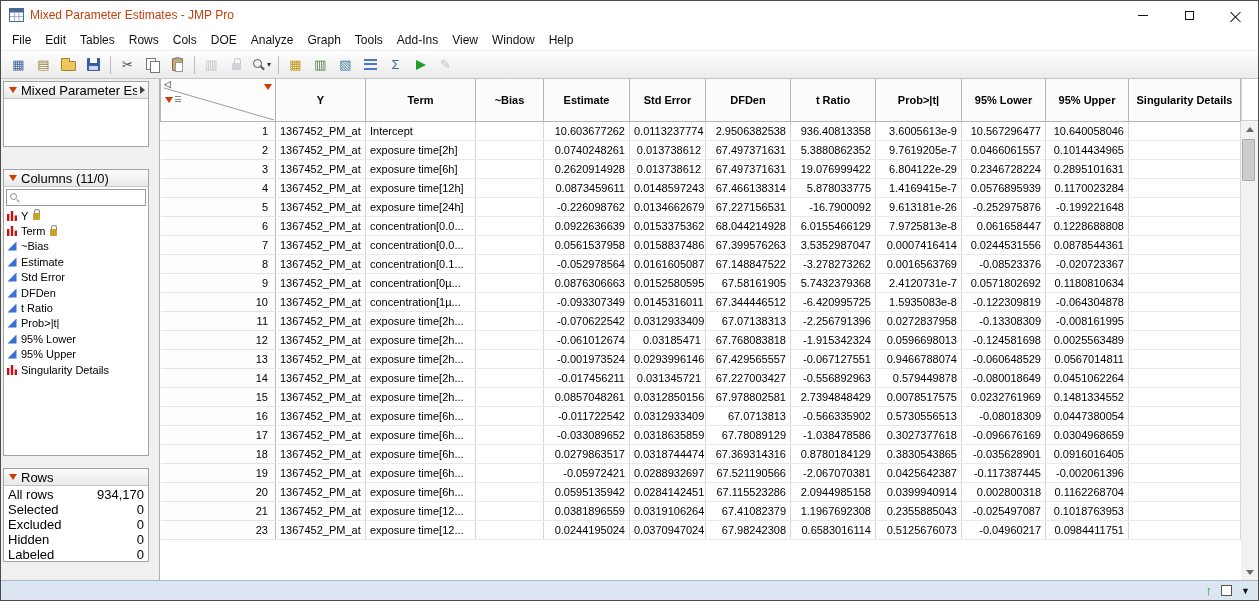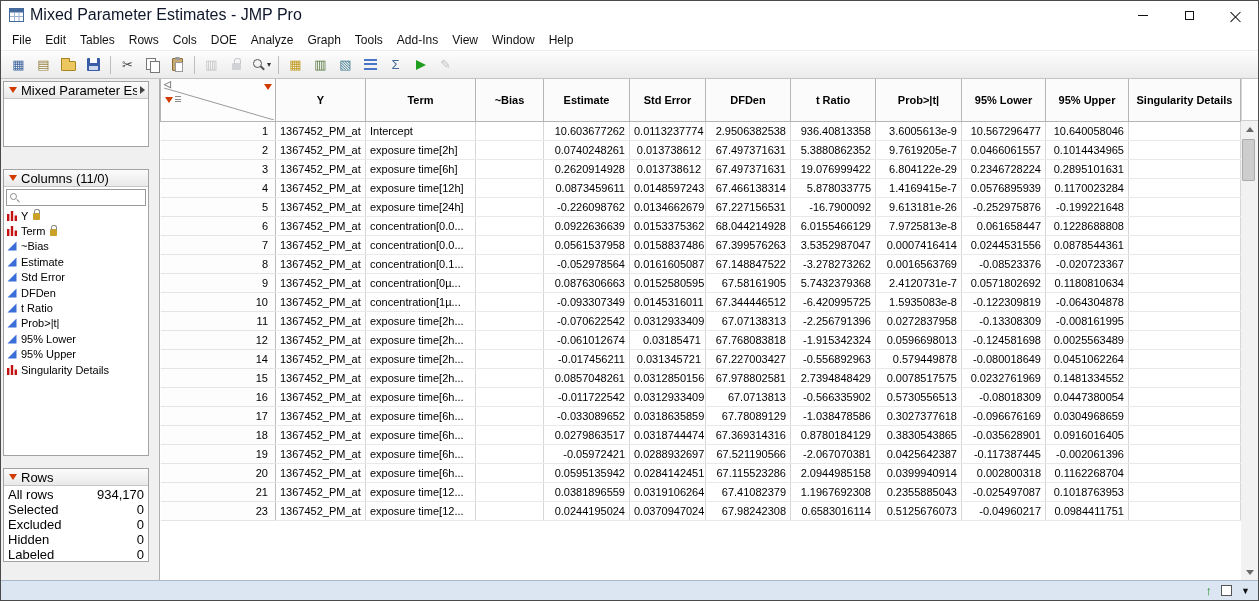--- a/index.html
+++ b/index.html
@@ -2,21 +2,21 @@
 <html><head>
 <meta charset="utf-8">
 <style>
   *{box-sizing:border-box;margin:0;padding:0}
   html,body{width:1259px;height:601px;overflow:hidden;background:#888;font-family:"Liberation Sans",sans-serif;-webkit-font-smoothing:antialiased}
   .window{width:1259px;height:601px;border:1px solid #4a4a4a;background:#fff;display:flex;flex-direction:column}
 
   
   .titlebar{flex:0 0 28px;display:flex;align-items:center;background:#fff}
   .app-icon{margin:0 6px 0 8px;display:flex}
-  .title{font-size:16px;color:#0f172a}
+  .title{font-size:12px;color:#c2410c}
   .win-controls{margin-left:auto;display:flex;height:100%}
   .win-btn{width:46px;display:flex;align-items:center;justify-content:center}
   .g-min{width:10px;height:1px;background:#111}
   .g-max{width:9px;height:9px;border:1px solid #111}
   .g-close{position:relative;width:11px;height:11px}
   .g-close::before,.g-close::after{content:"";position:absolute;left:5px;top:0;width:1.2px;height:14px;background:#111;transform-origin:50% 50%}
   .g-close::before{transform:rotate(45deg)}
   .g-close::after{transform:rotate(-45deg)}
 
   
@@ -570,20 +570,34 @@
               <td>-0.061012674</td>
               <td>0.03185471</td>
               <td>67.768083818</td>
               <td>-1.915342324</td>
               <td>0.0596698013</td>
               <td>-0.124581698</td>
               <td>0.0025563489</td>
               <td></td>
             </tr>
             <tr>
+              <th class="rownum">13</th>
+              <td>1367452_PM_at</td>
+              <td>exposure time[2h...</td>
+              <td></td>
+              <td>-0.001973524</td>
+              <td>0.0293996146</td>
+              <td>67.429565557</td>
+              <td>-0.067127551</td>
+              <td>0.9466788074</td>
+              <td>-0.060648529</td>
+              <td>0.0567014811</td>
+              <td></td>
+            </tr>
+            <tr>
               <th class="rownum">14</th>
               <td>1367452_PM_at</td>
               <td>exposure time[2h...</td>
               <td></td>
               <td>-0.017456211</td>
               <td>0.031345721</td>
               <td>67.227003427</td>
               <td>-0.556892963</td>
               <td>0.579449878</td>
               <td>-0.080018649</td>

